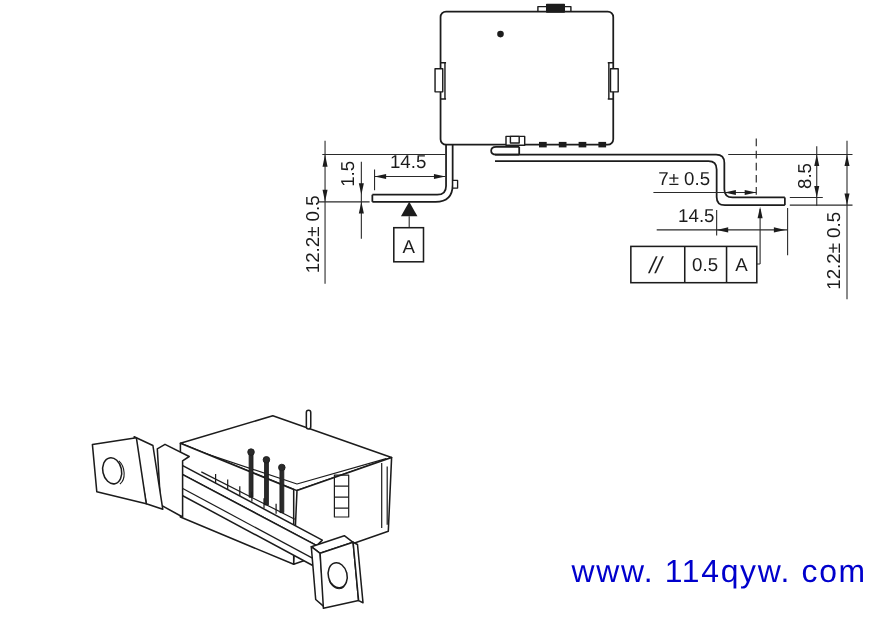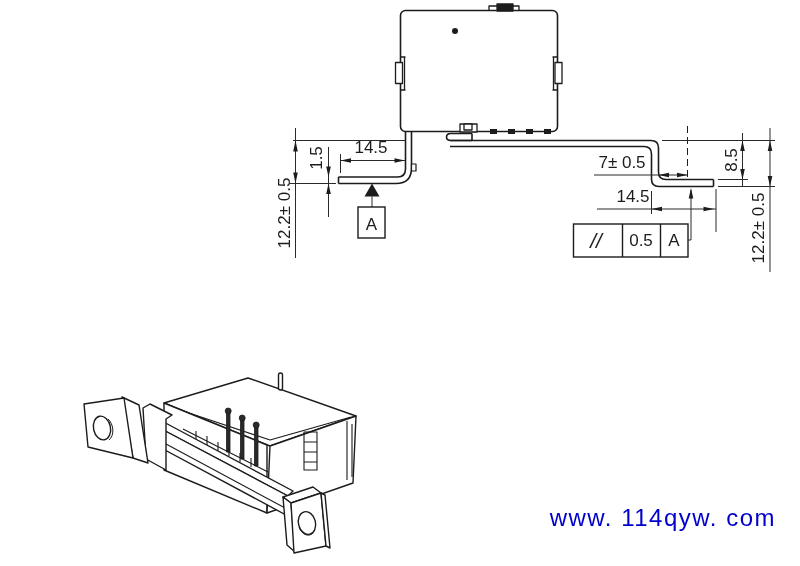--- a/index.html
+++ b/index.html
@@ -2,22 +2,22 @@
 <html><head>
 <meta charset="utf-8">
 <style>
   html,body{margin:0;padding:0;background:#ffffff;}
   #stage{position:relative;width:800px;height:566px;background:#ffffff;overflow:hidden;
          font-family:"Liberation Sans",sans-serif;}
   svg{position:absolute;left:0;top:0;}
   .dimtxt{font-family:"Liberation Sans",sans-serif;font-size:17px;fill:#1c1c1c;}
   .fcf{font-family:"Liberation Sans",sans-serif;font-size:17px;fill:#1c1c1c;}
   .fcfsym{font-family:"Liberation Sans",sans-serif;font-style:italic;font-size:21px;fill:#1c1c1c;}
-  #watermark{position:absolute;right:24px;top:504px;width:400px;text-align:right;
-             font-family:"Liberation Sans",sans-serif;font-size:24px;letter-spacing:1.5px;
+  #watermark{position:absolute;right:12px;top:504px;width:400px;text-align:right;
+             font-family:"Liberation Sans",sans-serif;font-size:29px;letter-spacing:1.5px;
              color:#0000cc;white-space:pre;}
 </style>
 </head>
 <body>
 
 <div id="stage">
 
 <svg width="800" height="566" viewBox="0 0 800 566">
 
   <g fill="none" stroke="#1c1c1c" stroke-width="1.6" stroke-linejoin="round" stroke-linecap="butt">

